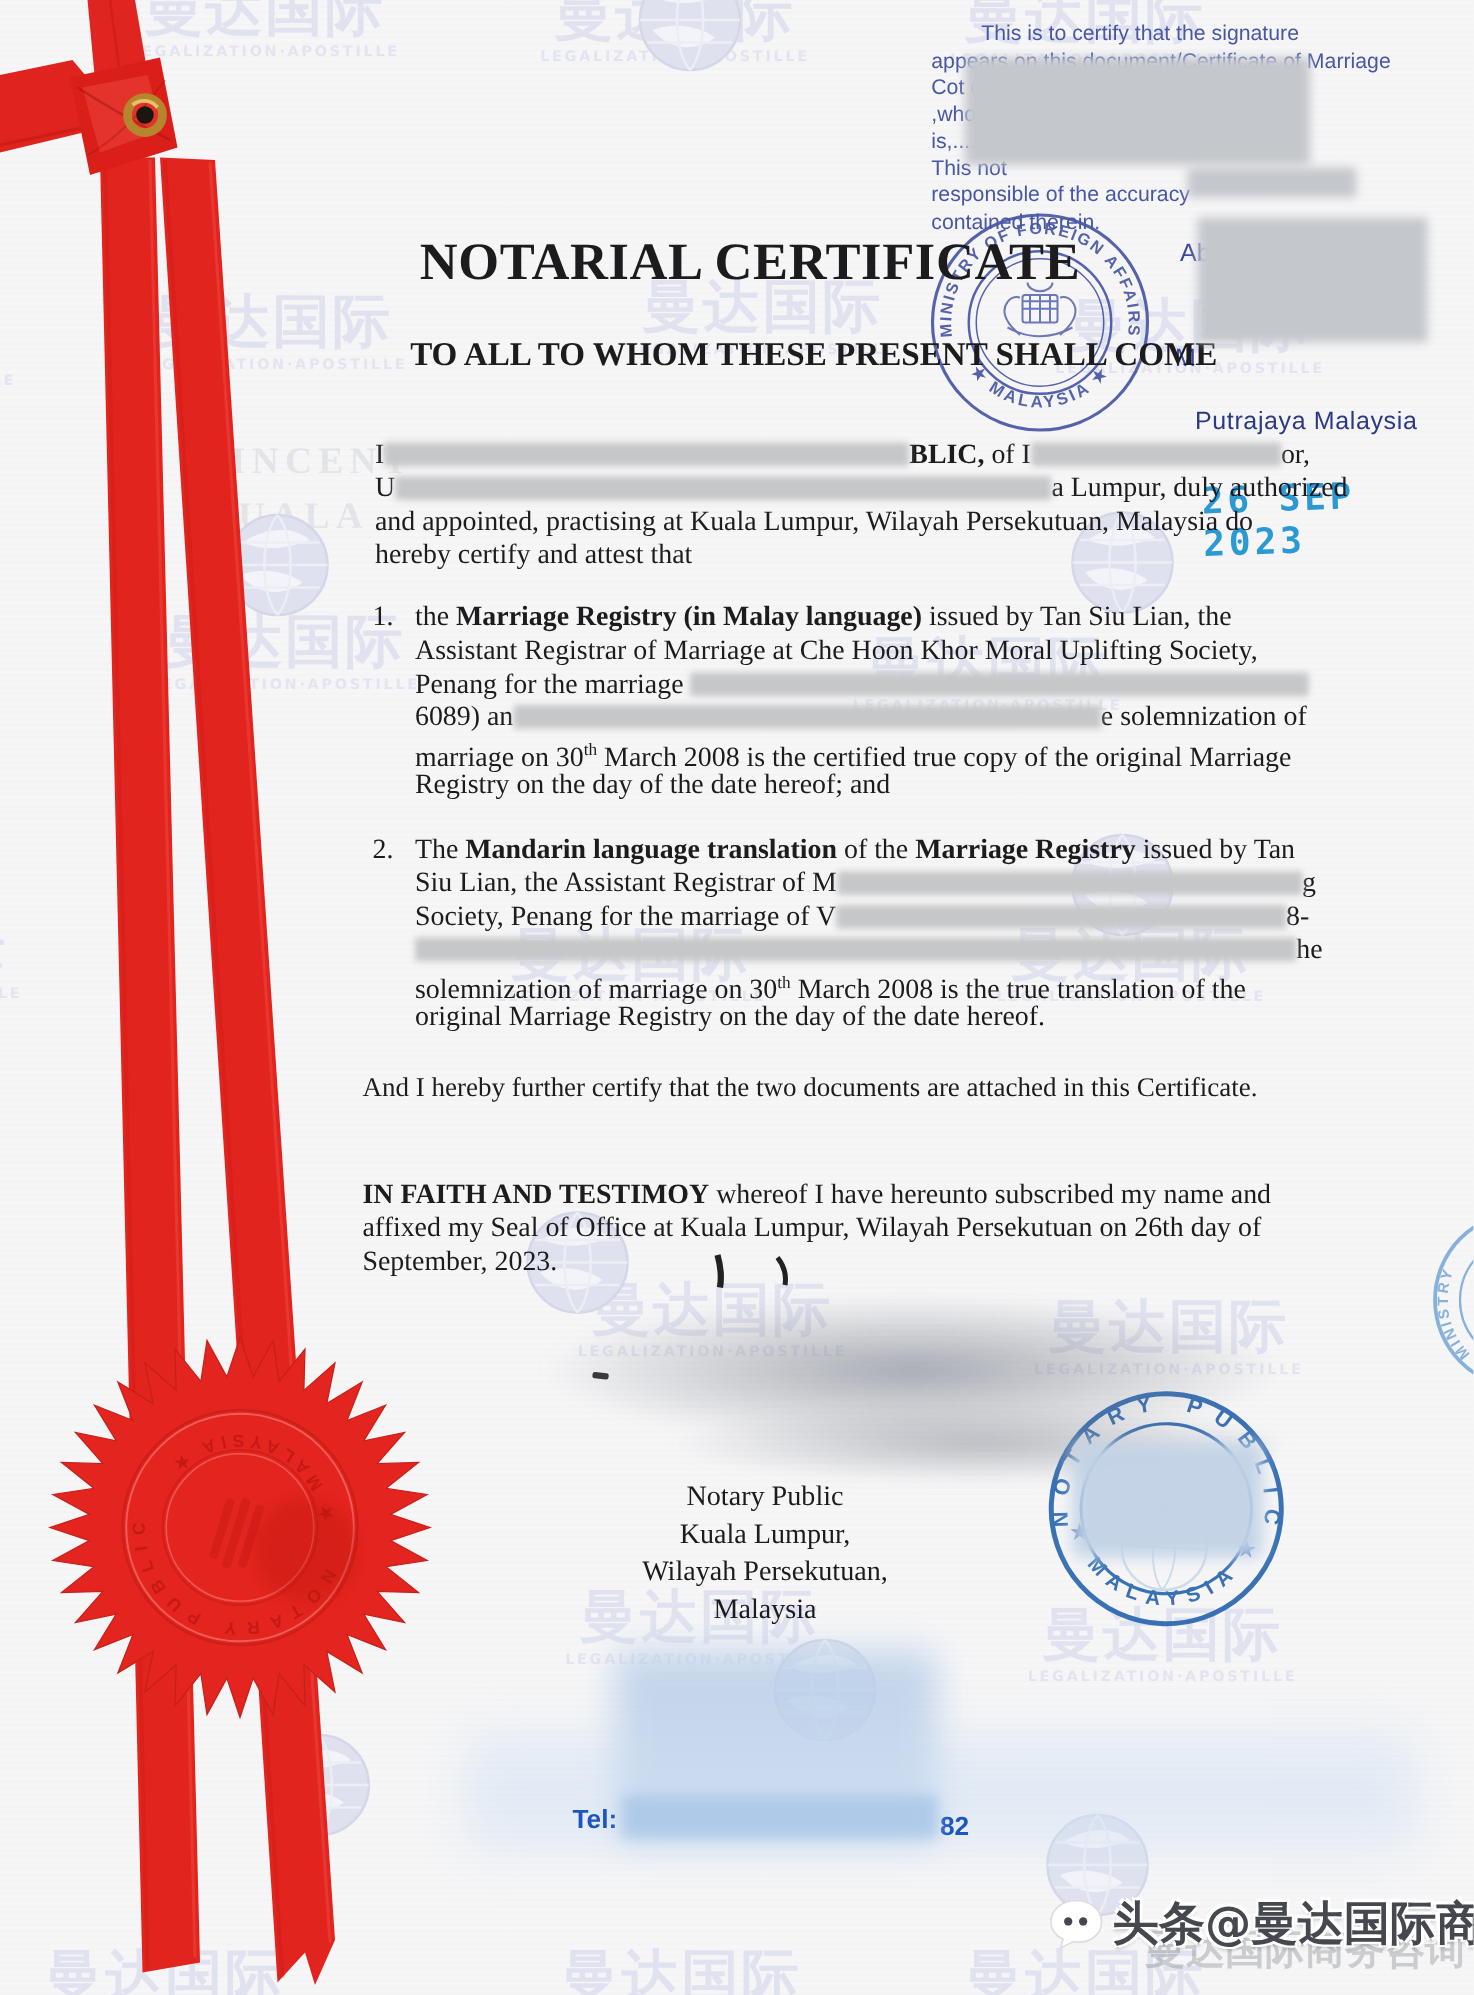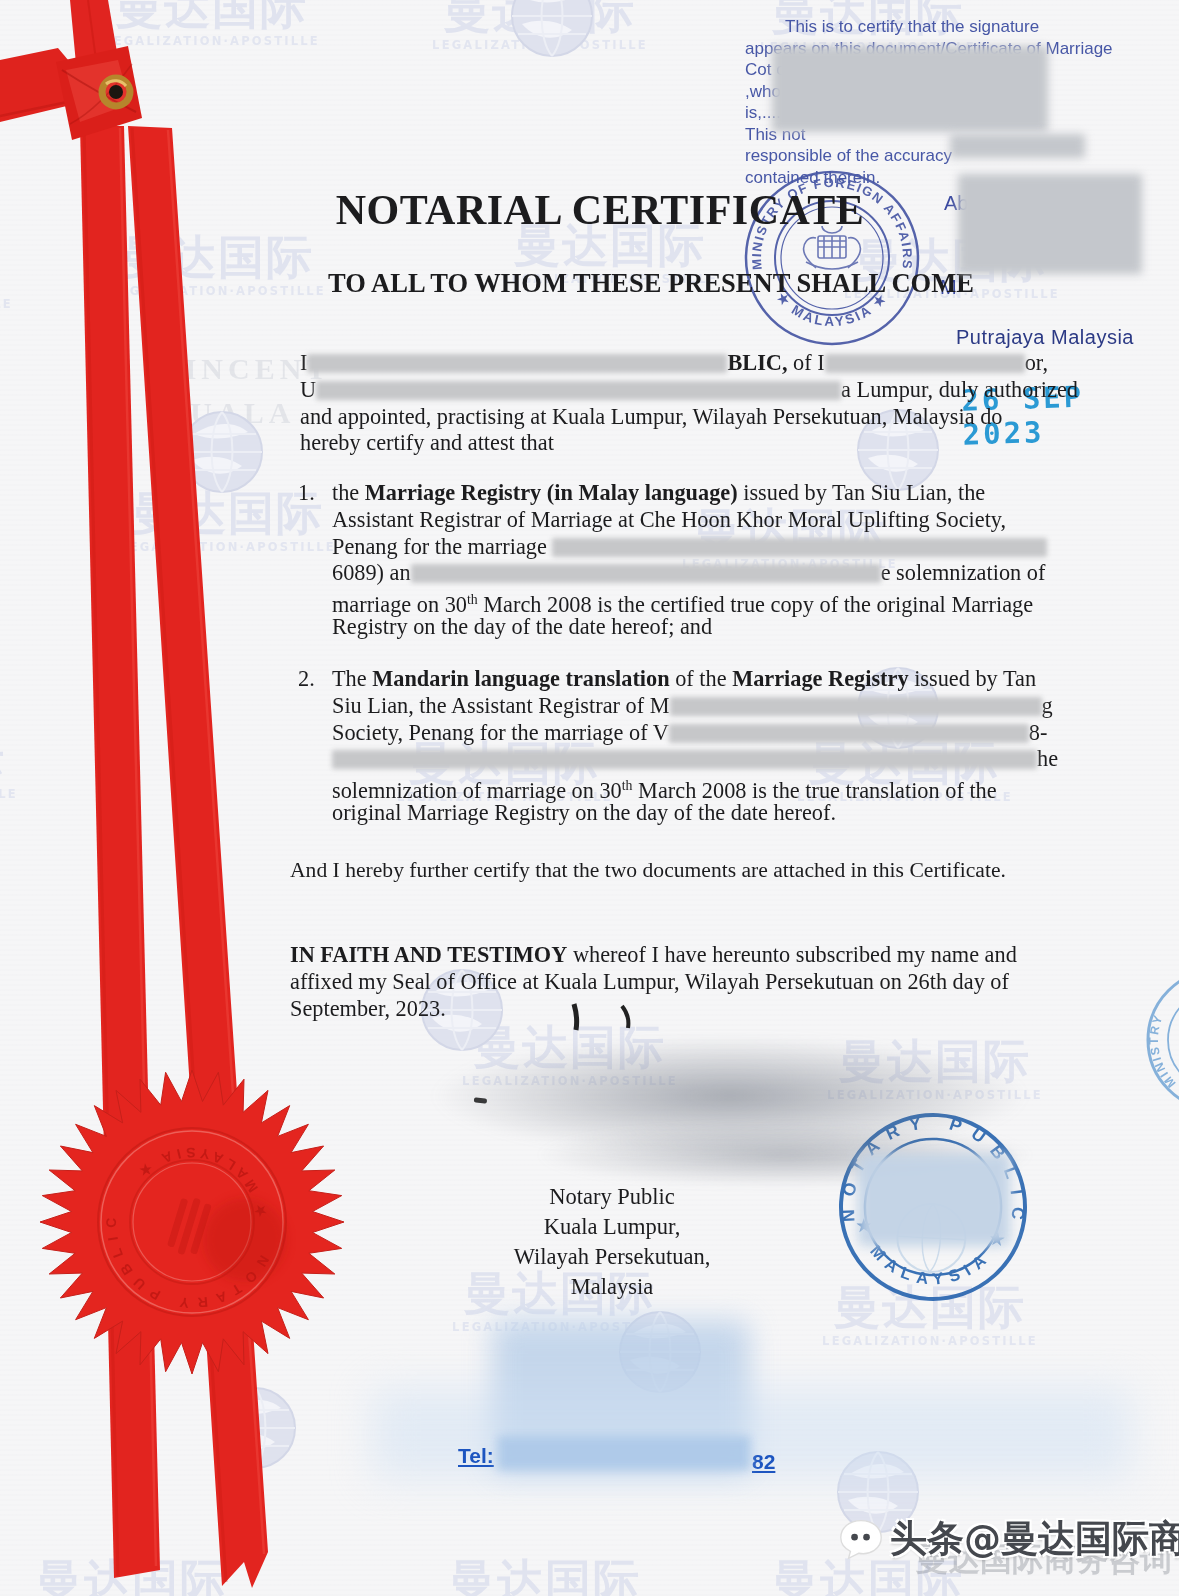--- a/index.html
+++ b/index.html
@@ -38,21 +38,21 @@
   
   .sig-blob1{left:430px;top:1036px;width:600px;height:120px;z-index:6;
     background:radial-gradient(ellipse at 50% 50%, rgba(116,122,134,.60), rgba(116,122,134,0) 70%);filter:blur(6px);}
   .sig-blob2{left:540px;top:1124px;width:490px;height:62px;z-index:6;border-radius:50%;
     background:radial-gradient(ellipse at 50% 50%, rgba(116,122,134,.45), rgba(116,122,134,0) 72%);filter:blur(5px);}
   .naddr{left:612px;top:1182px;transform:translateX(-50%);text-align:center;font-size:22.5px;line-height:30px;z-index:5;}
   .nblur{left:858px;top:1154px;width:152px;height:92px;background:#c2d3e6;border-radius:6px;filter:blur(6px);opacity:.95;z-index:6;}
   
   .fblob1{left:492px;top:1320px;width:258px;height:154px;background:#b9cfe9;opacity:.8;filter:blur(14px);border-radius:10px;z-index:3;}
   .fblob2{left:372px;top:1388px;width:760px;height:92px;background:#cfe0f3;opacity:.5;filter:blur(20px);z-index:3;}
-  .tel{font-family:"Liberation Sans",sans-serif;font-weight:700;font-size:21px;color:#1d55c0;z-index:5;text-decoration:underline;}
+  .tel{font-family:"Liberation Sans",sans-serif;font-weight:700;font-size:21px;color:#1d55c0;z-index:5;}
   .tel-blur{left:498px;top:1436px;width:252px;height:34px;background:#aecae9;filter:blur(5px);opacity:.95;z-index:6;}
   
   .tt{left:838px;top:1514px;display:flex;align-items:center;gap:6px;z-index:9;}
   .tt-label{font-family:"DejaVu Sans",sans-serif;font-weight:700;font-size:37px;color:#45484e;
     text-shadow:-2px -2px 0 #fff,2px -2px 0 #fff,-2px 2px 0 #fff,2px 2px 0 #fff,0 3px 3px rgba(0,0,0,.18);white-space:nowrap;}
   .tt-ghost{left:916px;top:1500px;font-family:"DejaVu Sans",sans-serif;font-weight:700;font-size:32px;color:#7b8089;opacity:.35;z-index:8;white-space:nowrap;margin-top:38px;}
   svg text{font-family:"Liberation Sans",sans-serif;}
 </style>
 </head>
 <body>

